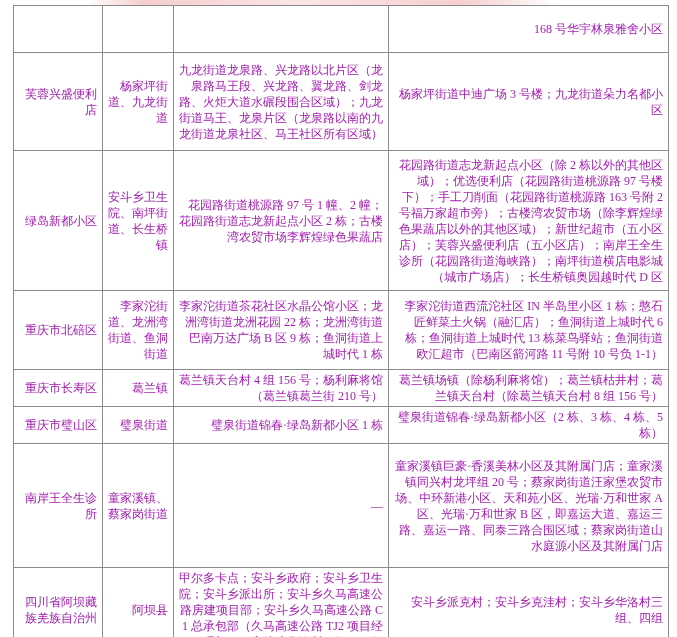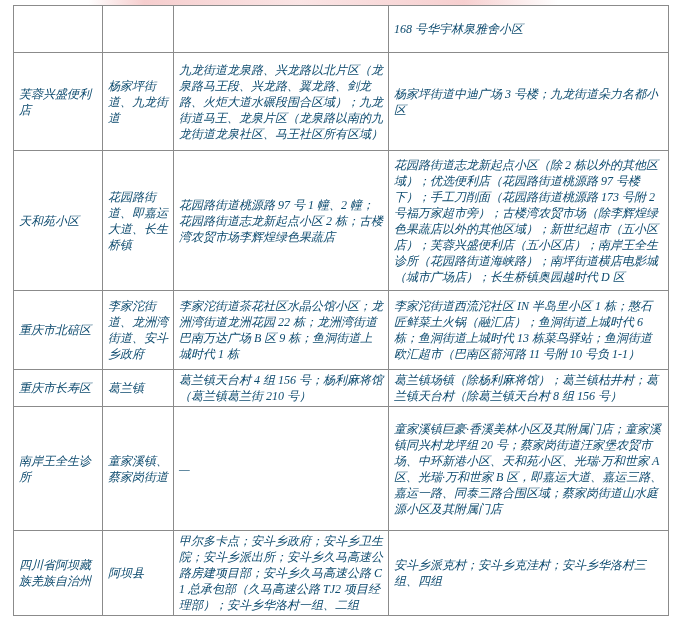--- a/index.html
+++ b/index.html
@@ -30,29 +30,28 @@
   }
   table.risk-table {
     border-collapse: collapse;
     table-layout: fixed;
     margin: 5px 0 0 13px;
     width: 655px;
     background: #ffffff;
   }
   table.risk-table td {
     border: 1px solid #8b8b8b;
-    text-align: left;
+    text-align: right;
     vertical-align: middle;
     font-size: 12px;
     line-height: 16px;
-    color: #0c4a6e;
+    color: #a21caf;
     padding: 2px 5px;
     word-break: break-all;
     overflow-wrap: anywhere;
-    font-style: italic;
   }
   tr.r1 { height: 47px; }
   tr.r2 { height: 98px; }
   tr.r3 { height: 140px; }
   tr.r4 { height: 79px; }
   tr.r5 { height: 36px; }
   tr.r6 { height: 28px; }
   tr.r7 { height: 124px; }
   tr.r8 { height: 73px; }
 </style>
@@ -75,36 +74,42 @@
       <td></td>
       <td>168 号华宇林泉雅舍小区</td>
     </tr>
     <tr class="r2">
       <td>芙蓉兴盛便利店</td>
       <td>杨家坪街道、九龙街道</td>
       <td>九龙街道龙泉路、兴龙路以北片区（龙泉路马王段、兴龙路、翼龙路、剑龙路、火炬大道水碾段围合区域）；九龙街道马王、龙泉片区（龙泉路以南的九龙街道龙泉社区、马王社区所有区域）</td>
       <td>杨家坪街道中迪广场 3 号楼；九龙街道朵力名都小区</td>
     </tr>
     <tr class="r3">
-      <td>天和苑小区</td>
-      <td>花园路街道、即嘉运大道、长生桥镇</td>
+      <td>绿岛新都小区</td>
+      <td>安斗乡卫生院、南坪街道、长生桥镇</td>
       <td>花园路街道桃源路 97 号 1 幢、2 幢；花园路街道志龙新起点小区 2 栋；古楼湾农贸市场李辉煌绿色果蔬店</td>
-      <td>花园路街道志龙新起点小区（除 2 栋以外的其他区域）；优选便利店（花园路街道桃源路 97 号楼下）；手工刀削面（花园路街道桃源路 173 号附 2 号福万家超市旁）；古楼湾农贸市场（除李辉煌绿色果蔬店以外的其他区域）；新世纪超市（五小区店）；芙蓉兴盛便利店（五小区店）；南岸王全生诊所（花园路街道海峡路）；南坪街道横店电影城（城市广场店）；长生桥镇奥园越时代 D 区</td>
+      <td>花园路街道志龙新起点小区（除 2 栋以外的其他区域）；优选便利店（花园路街道桃源路 97 号楼下）；手工刀削面（花园路街道桃源路 163 号附 2 号福万家超市旁）；古楼湾农贸市场（除李辉煌绿色果蔬店以外的其他区域）；新世纪超市（五小区店）；芙蓉兴盛便利店（五小区店）；南岸王全生诊所（花园路街道海峡路）；南坪街道横店电影城（城市广场店）；长生桥镇奥园越时代 D 区</td>
     </tr>
     <tr class="r4">
       <td>重庆市北碚区</td>
-      <td>李家沱街道、龙洲湾街道、安斗乡政府</td>
+      <td>李家沱街道、龙洲湾街道、鱼洞街道</td>
       <td>李家沱街道茶花社区水晶公馆小区；龙洲湾街道龙洲花园 22 栋；龙洲湾街道巴南万达广场 B 区 9 栋；鱼洞街道上城时代 1 栋</td>
       <td>李家沱街道西流沱社区 IN 半岛里小区 1 栋；憨石匠鲜菜土火锅（融汇店）；鱼洞街道上城时代 6 栋；鱼洞街道上城时代 13 栋菜鸟驿站；鱼洞街道欧汇超市（巴南区箭河路 11 号附 10 号负 1-1）</td>
     </tr>
     <tr class="r5">
       <td>重庆市长寿区</td>
       <td>葛兰镇</td>
       <td>葛兰镇天台村 4 组 156 号；杨利麻将馆（葛兰镇葛兰街 210 号）</td>
       <td>葛兰镇场镇（除杨利麻将馆）；葛兰镇枯井村；葛兰镇天台村（除葛兰镇天台村 8 组 156 号）</td>
+    </tr>
+    <tr class="r6">
+      <td>重庆市璧山区</td>
+      <td>璧泉街道</td>
+      <td>璧泉街道锦春·绿岛新都小区 1 栋</td>
+      <td>璧泉街道锦春·绿岛新都小区（2 栋、3 栋、4 栋、5 栋）</td>
     </tr>
     <tr class="r7">
       <td>南岸王全生诊所</td>
       <td>童家溪镇、蔡家岗街道</td>
       <td>—</td>
       <td>童家溪镇巨豪·香溪美林小区及其附属门店；童家溪镇同兴村龙坪组 20 号；蔡家岗街道汪家堡农贸市场、中环新港小区、天和苑小区、光瑞·万和世家 A 区、光瑞·万和世家 B 区，即嘉运大道、嘉运三路、嘉运一路、同泰三路合围区域；蔡家岗街道山水庭源小区及其附属门店</td>
     </tr>
     <tr class="r8">
       <td>四川省阿坝藏族羌族自治州</td>
       <td>阿坝县</td>

